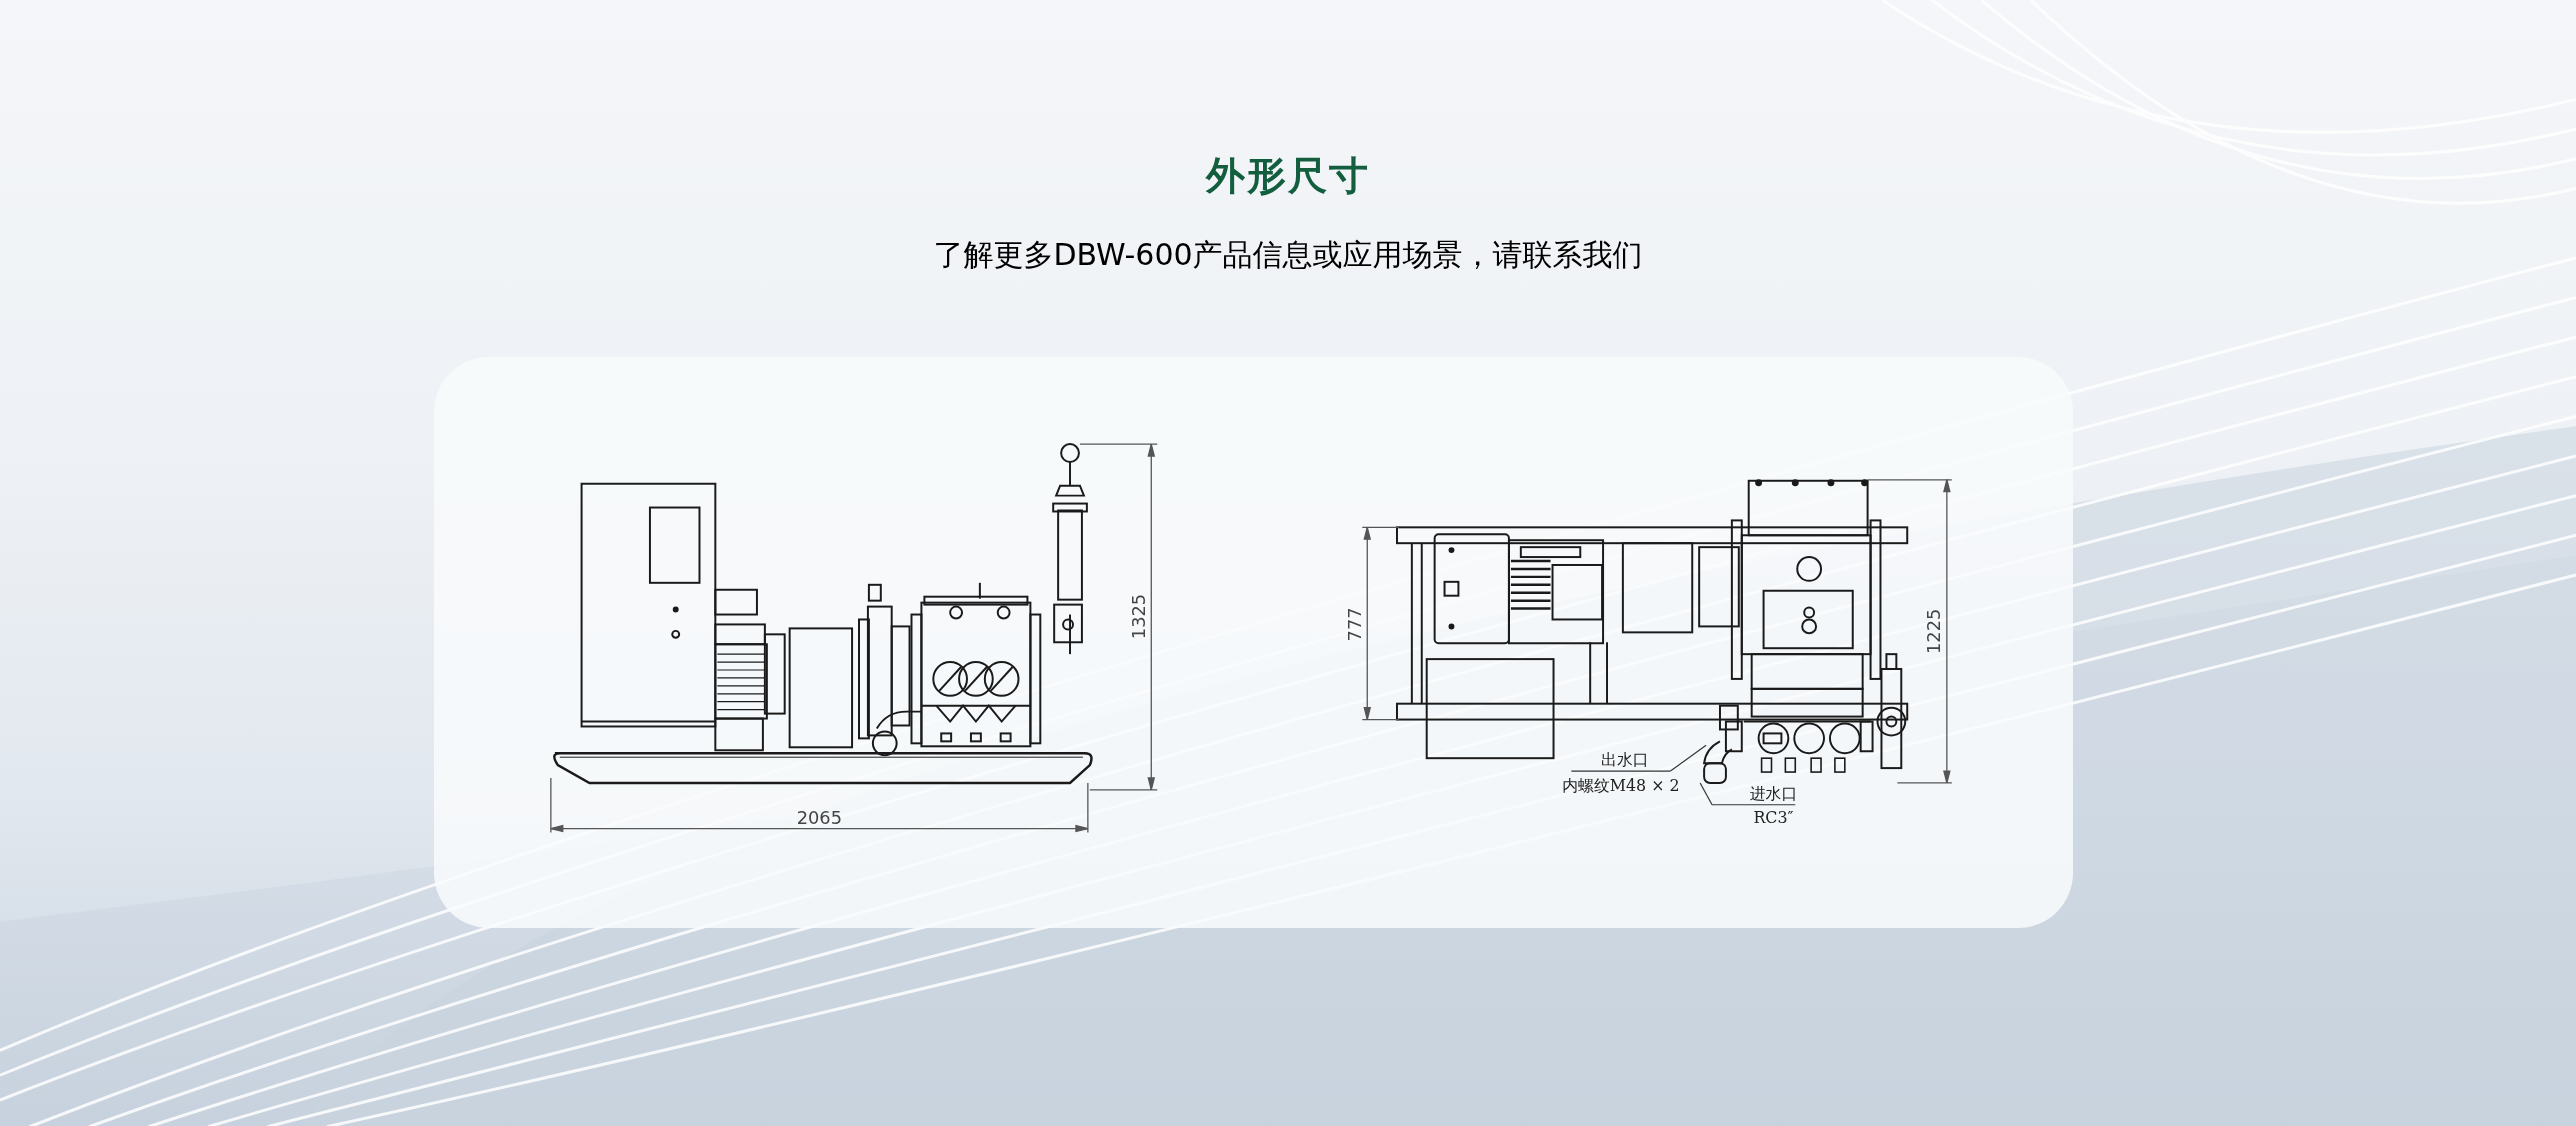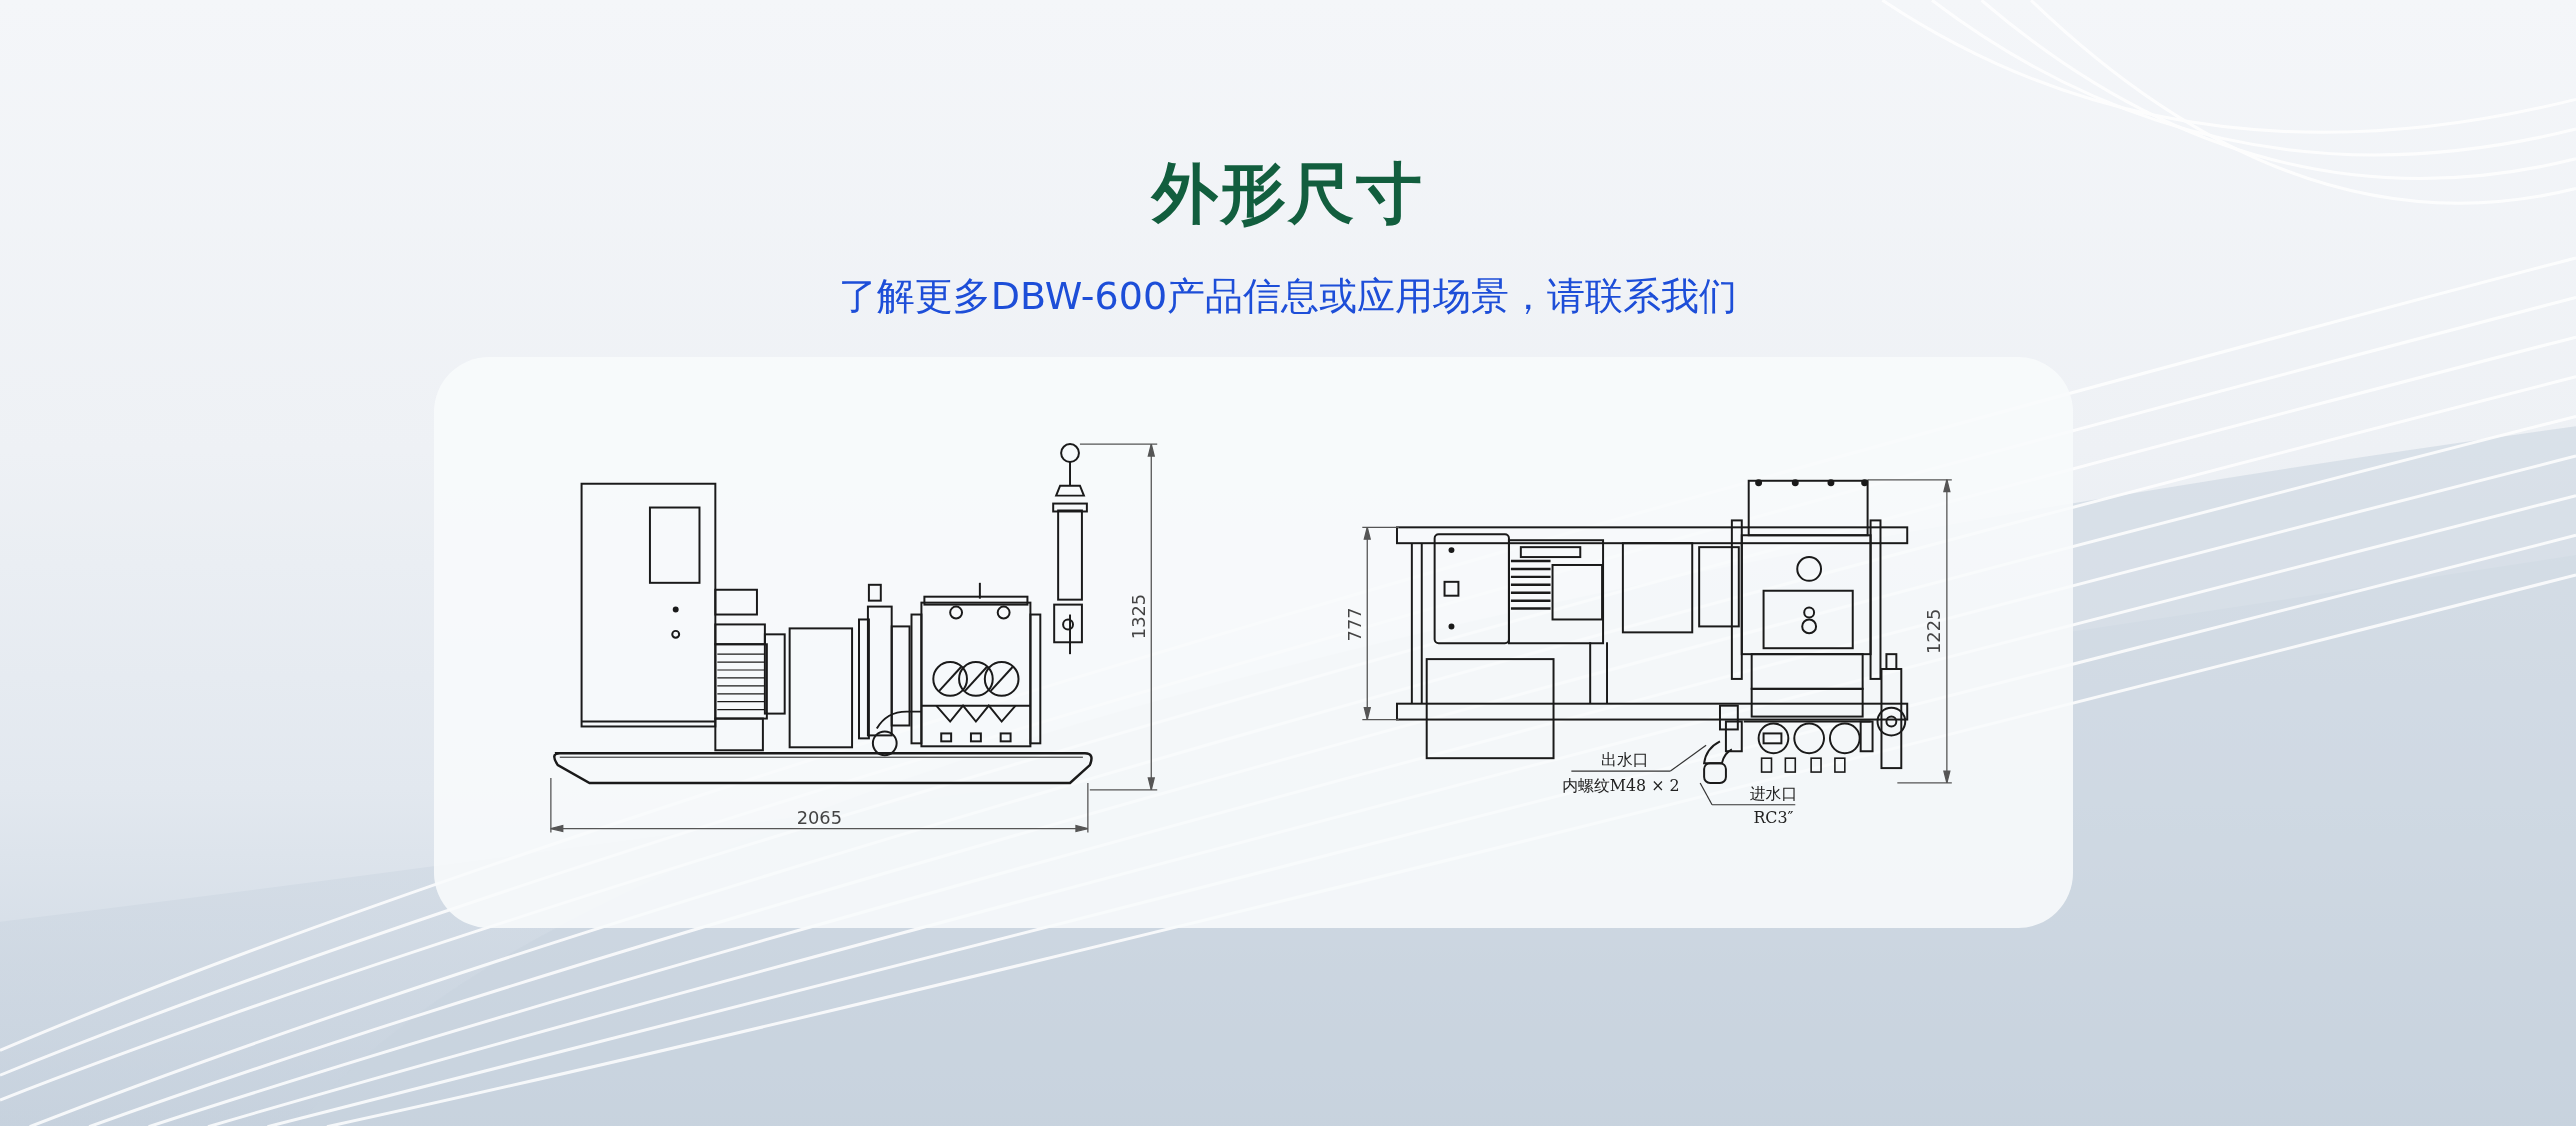--- a/index.html
+++ b/index.html
@@ -3,22 +3,22 @@
 <meta charset="utf-8">
 <style>
   html, body { margin:0; padding:0; }
   body {
     width:2576px; height:1127px; overflow:hidden; position:relative;
     font-family: "DejaVu Sans", "Liberation Sans", sans-serif;
     background: linear-gradient(180deg, #f4f6f9 0%, #eef1f5 40%, #e2e8ef 70%, #c8d3df 100%);
   }
   .bg { position:absolute; inset:0; }
   .header { position:absolute; left:0; right:0; top:149px; text-align:center; }
-  .title { font-size:66px; font-weight:bold; color:#125e3e; letter-spacing:2px; margin:0; }
-  .subtitle { font-size:38px; color:#1d4ed8; margin-top:32px; }
+  .title { font-size:39px; font-weight:bold; color:#125e3e; letter-spacing:2px; margin:0; }
+  .subtitle { font-size:30px; color:#000000; margin-top:32px; }
   .card {
     position:absolute; left:434px; top:357px; width:1639px; height:571px;
     border-radius:55px; background:rgba(248,250,252,0.88);
   }
   .drawing { position:absolute; left:0; top:0; }
   .dim { font-family:"DejaVu Sans", sans-serif; fill:#444; font-size:18px; }
   .lbl { font-family:"DejaVu Serif", serif; fill:#222; font-size:16px; }
 </style>
 </head>
 <body>

